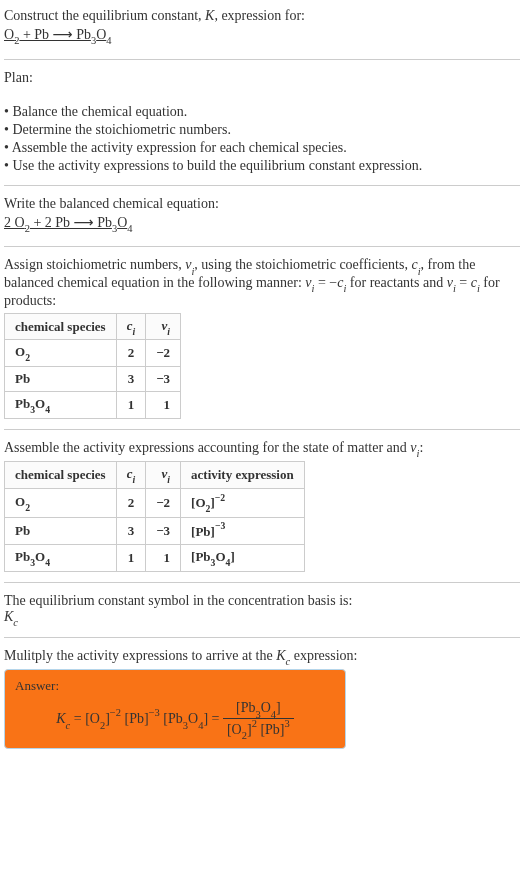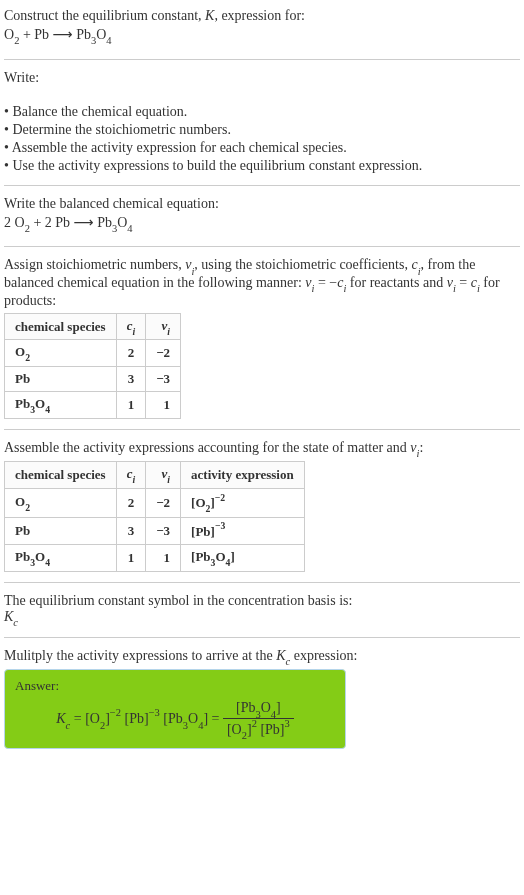--- a/index.html
+++ b/index.html
@@ -49,21 +49,21 @@
     table th {
       background: #fbfbfb;
     }
     td.center, th.center {
       text-align: center;
     }
     td.right, th.right {
       text-align: right;
     }
     .answer-box {
-      background: #84cc16;
+      background: #f97316;
       border: 1px solid #b5d5ea;
       border-radius: 4px;
       padding: 8px 10px;
       display: inline-block;
       min-width: 320px;
     }
     .answer-box .answer-label {
       font-size: 13px;
       margin-bottom: 6px;
     }
@@ -86,40 +86,41 @@
     }
     .bullets {
       padding-left: 0;
       margin-top: 17px;
     }
     .bullets div {
       padding: 1px 0;
     }
     .eq {
       line-height: 1.6;
+      text-decoration: underline;
     }
     .nowrap {
       white-space: nowrap;
     }
   </style>
 </head>
 <body>
 
 <div class="section">
   <div>
     <span>Construct the equilibrium constant, </span><span class="ital">K</span><span>, expression for:</span>
   </div>
   <div class="eq">
     <span>O</span><span class="sub">2</span><span> + Pb  ⟶  Pb</span><span class="sub">3</span><span>O</span><span class="sub">4</span>
   </div>
 </div>
 <hr>
 
 <div class="section">
-  <div>Write:</div>
+  <div>Plan:</div>
   <div class="bullets">
     <div>• Balance the chemical equation.</div>
     <div>• Determine the stoichiometric numbers.</div>
     <div>• Assemble the activity expression for each chemical species.</div>
     <div>• Use the activity expressions to build the equilibrium constant expression.</div>
   </div>
 </div>
 <hr>
 
 <div class="section">

